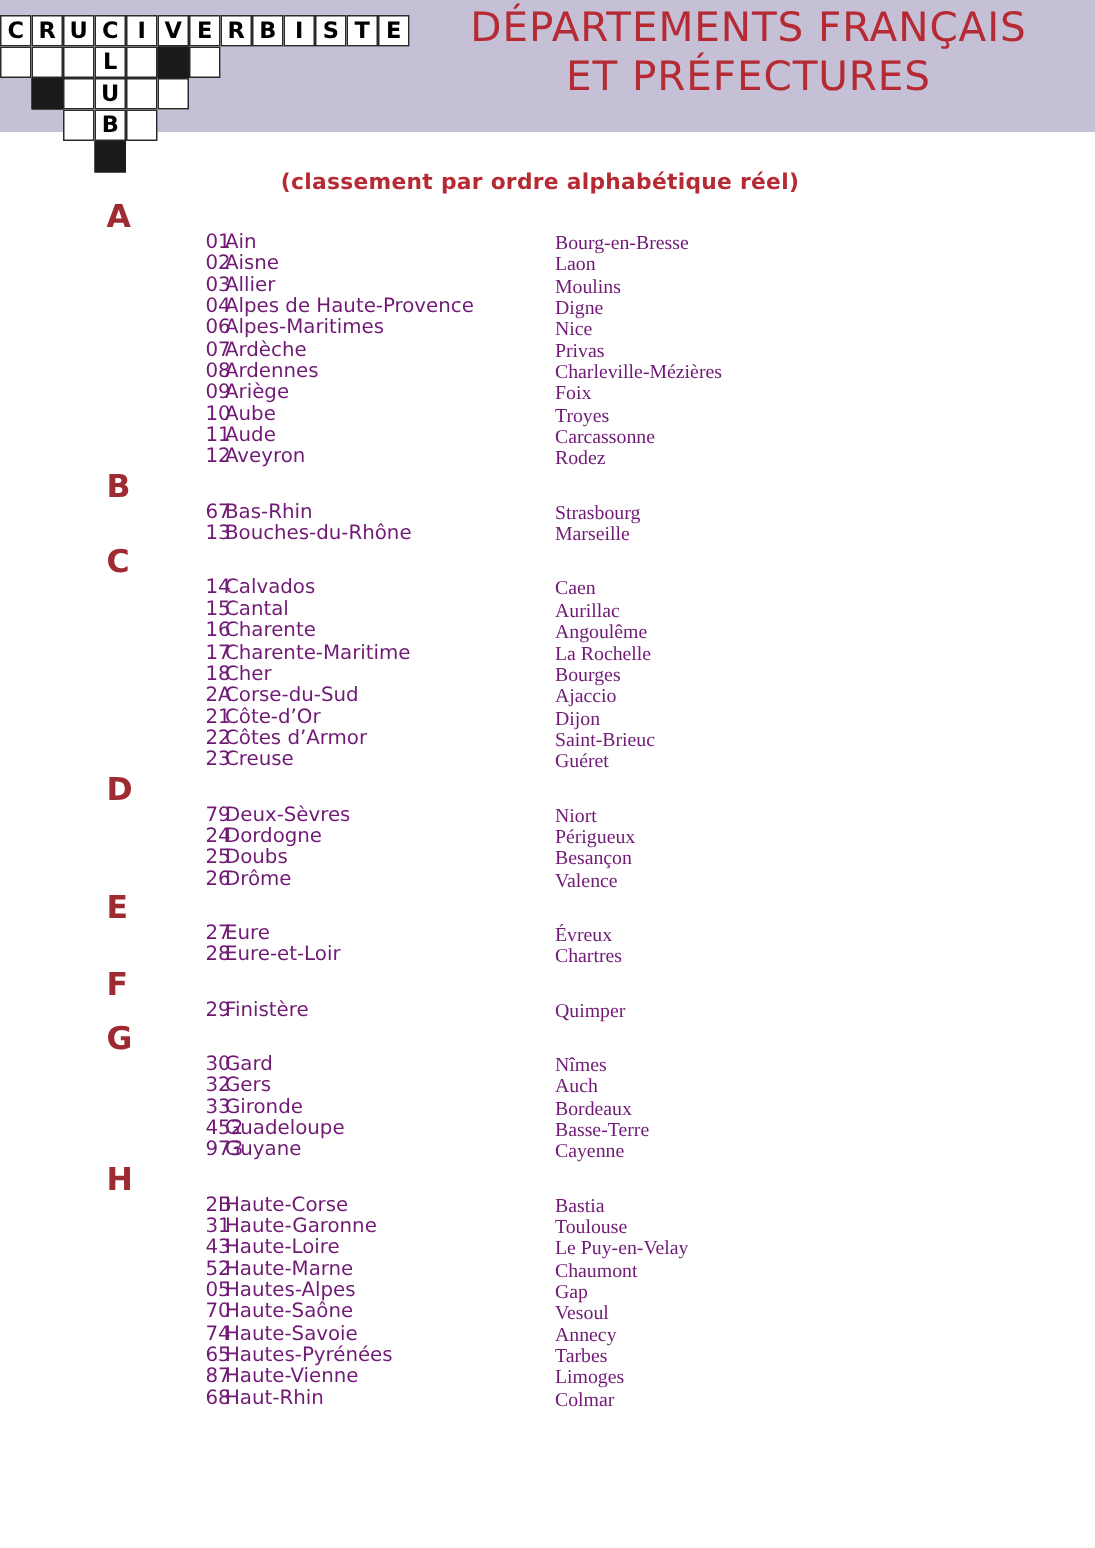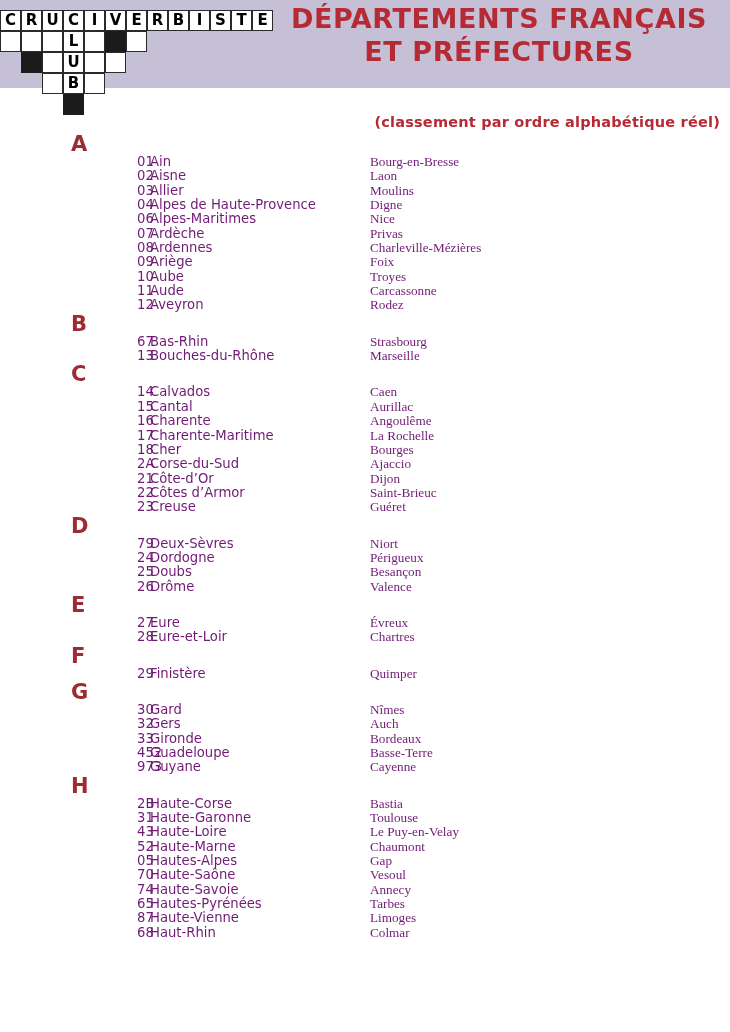--- a/index.html
+++ b/index.html
@@ -58,32 +58,32 @@
   #title-block {
     position: absolute;
     left: 268px;
     top: 2px;
     width: 462px;
     text-align: center;
   }
   .title-line {
     color: #b52a33;
     font-family: "DejaVu Sans", sans-serif;
-    font-weight: 700;
+    font-weight: 400;
     font-size: 27px;
     line-height: 33px;
     letter-spacing: 0.6px;
     white-space: nowrap;
   }
   #subtitle {
     position: absolute;
     left: 0;
     top: 114px;
     width: 720px;
-    text-align: right;
+    text-align: center;
     color: #b52a33;
     font-family: "DejaVu Sans", sans-serif;
     font-weight: 700;
     font-size: 14.5px;
     letter-spacing: 0.2px;
   }
 
   
   #list-area {
     position: absolute;

